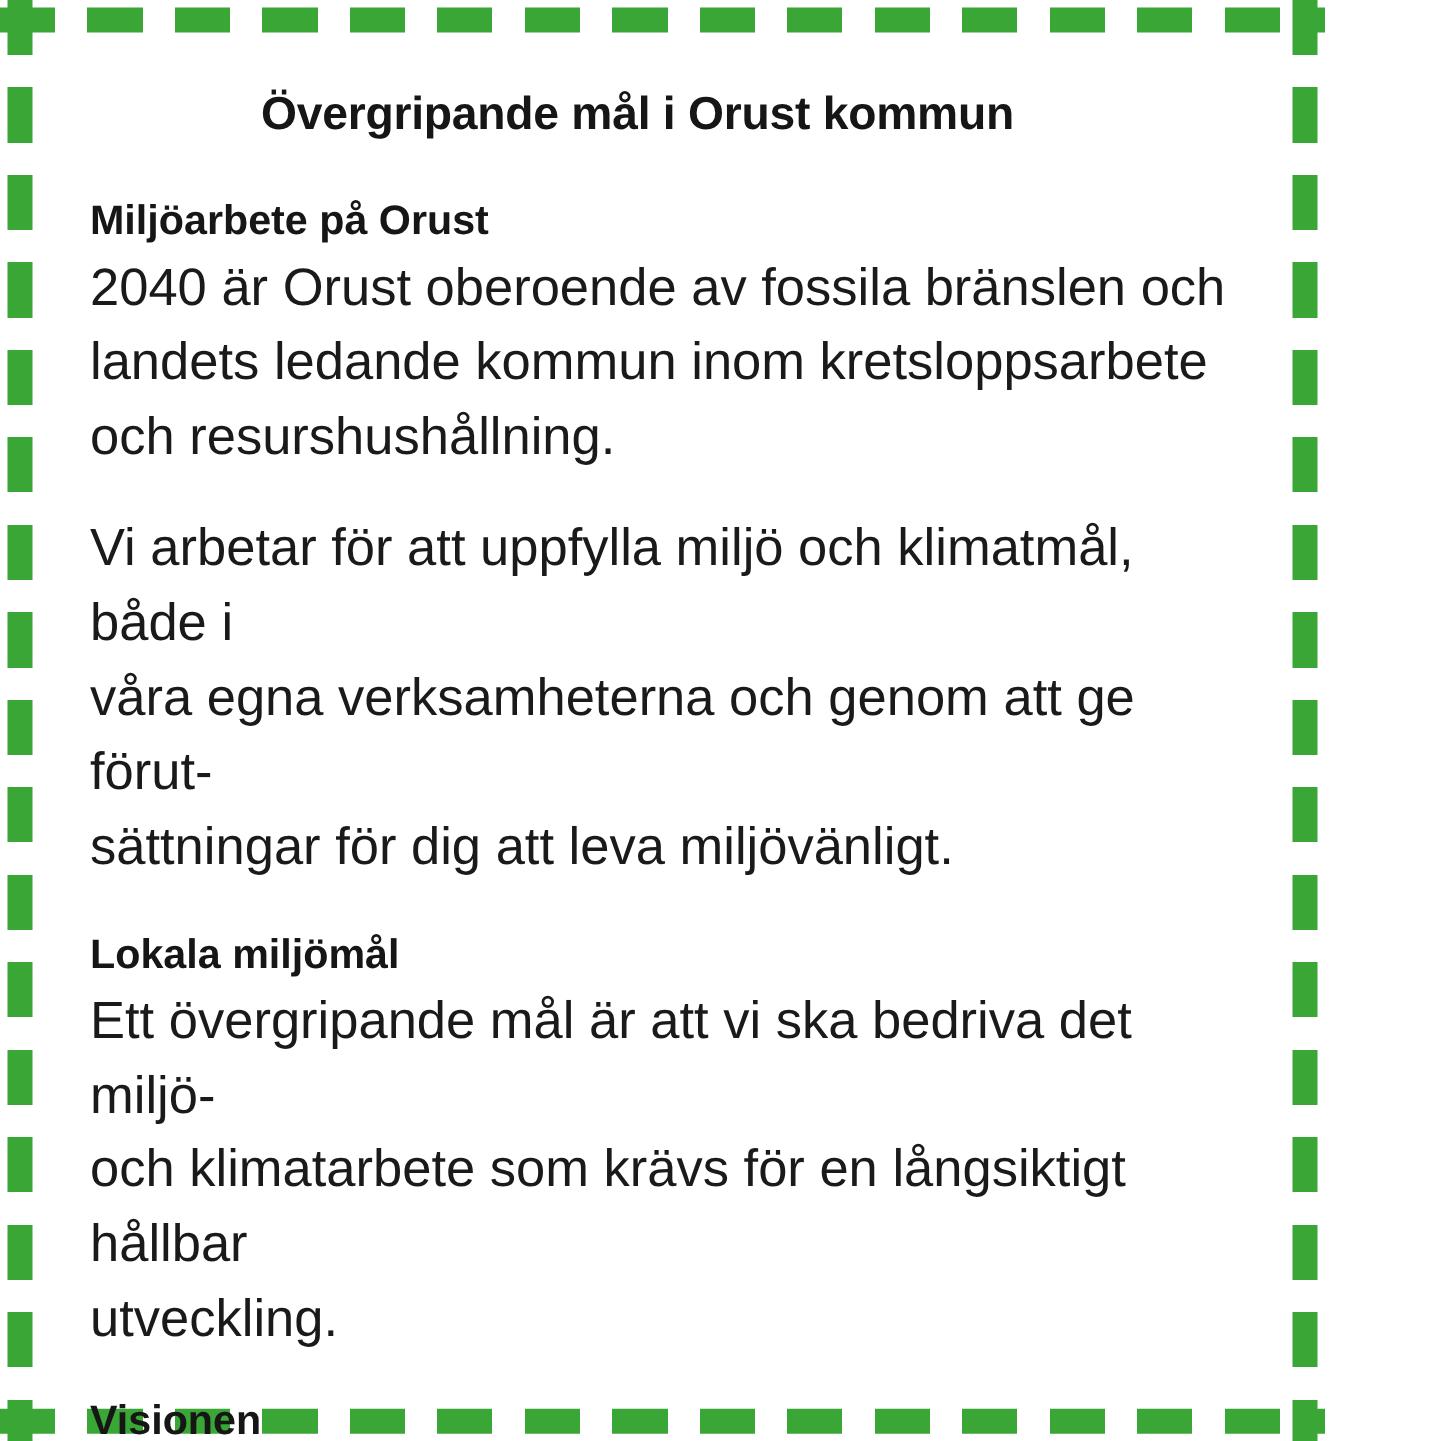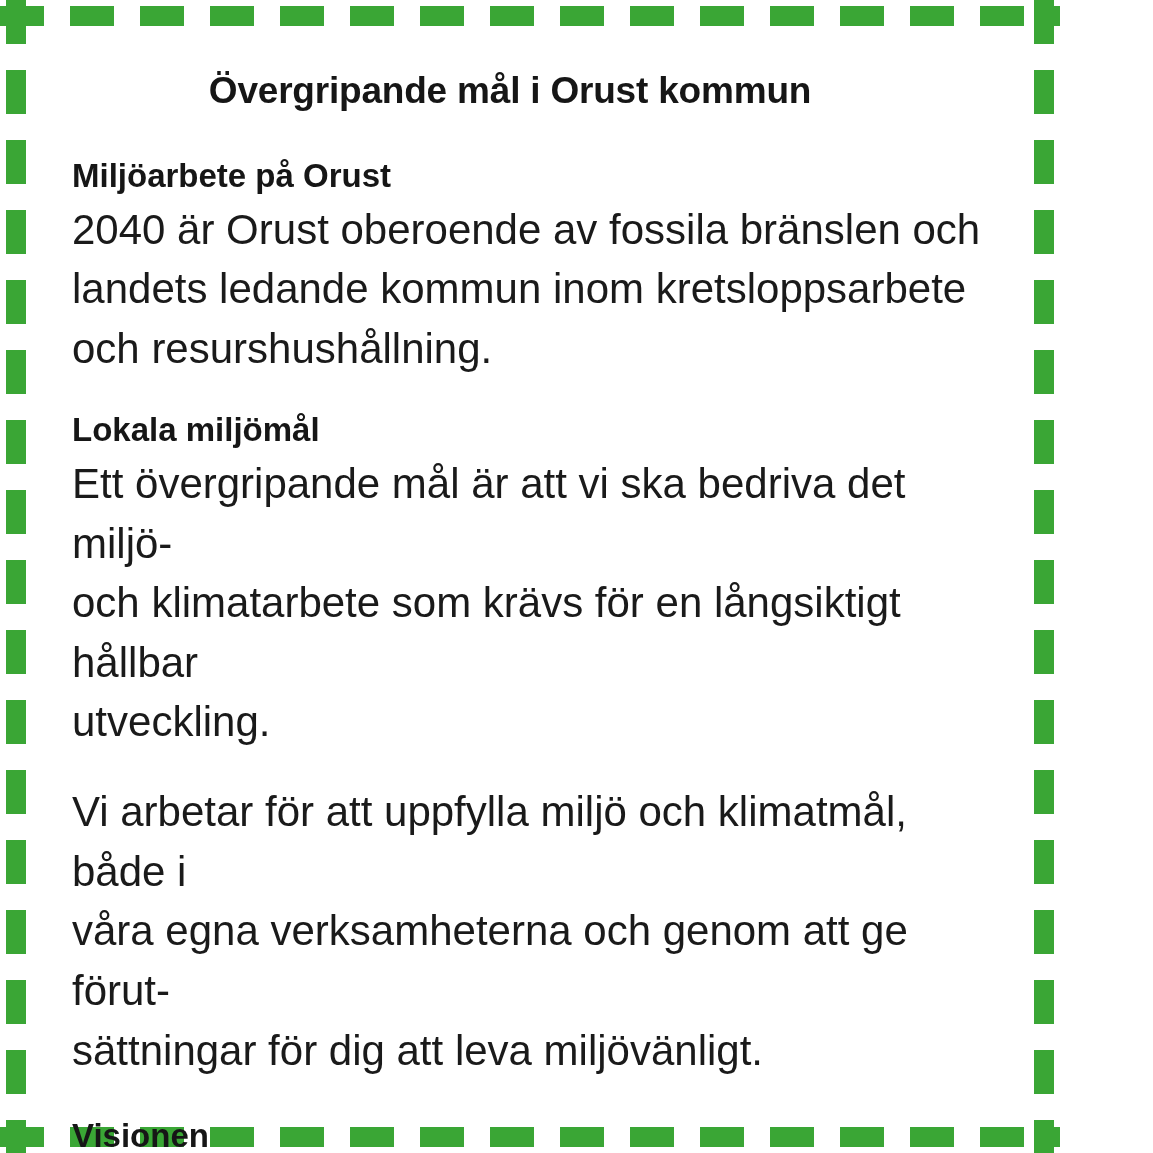--- a/index.html
+++ b/index.html
@@ -121,31 +121,31 @@
 
     <div class="sections">
 
       <div class="section">
         <div class="section-heading">Miljöarbete på Orust</div>
         <p class="section-body">2040 är Orust oberoende av fossila bränslen och
 landets ledande kommun inom kretsloppsarbete
 och resurshushållning.</p>
       </div>
 
+      <div class="section spaced">
+        <p class="section-body">Vi arbetar för att uppfylla miljö och klimatmål, både i
+våra egna verksamheterna och genom att ge förut-
+sättningar för dig att leva miljövänligt.</p>
+      </div>
+
       <div class="section">
         <div class="section-heading">Lokala miljömål</div>
         <p class="section-body">Ett övergripande mål är att vi ska bedriva det miljö-
 och klimatarbete som krävs för en långsiktigt hållbar
 utveckling.</p>
-      </div>
-
-      <div class="section spaced">
-        <p class="section-body">Vi arbetar för att uppfylla miljö och klimatmål, både i
-våra egna verksamheterna och genom att ge förut-
-sättningar för dig att leva miljövänligt.</p>
       </div>
 
       <div class="section">
         <div class="section-heading">Visionen</div>
       </div>
 
     </div>
   </div>
 </div>
 

